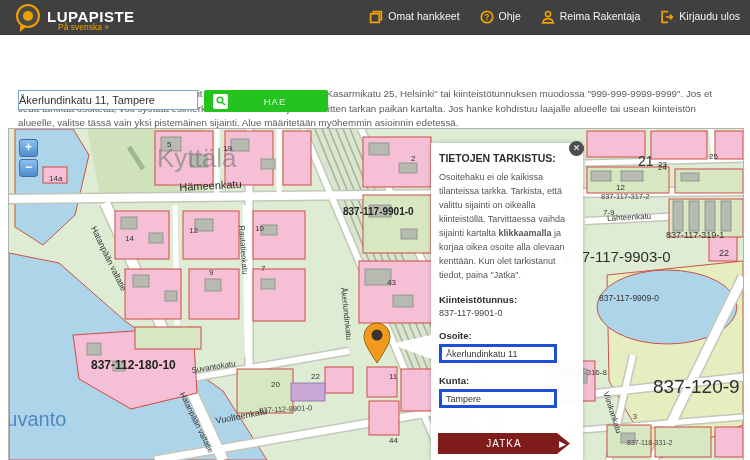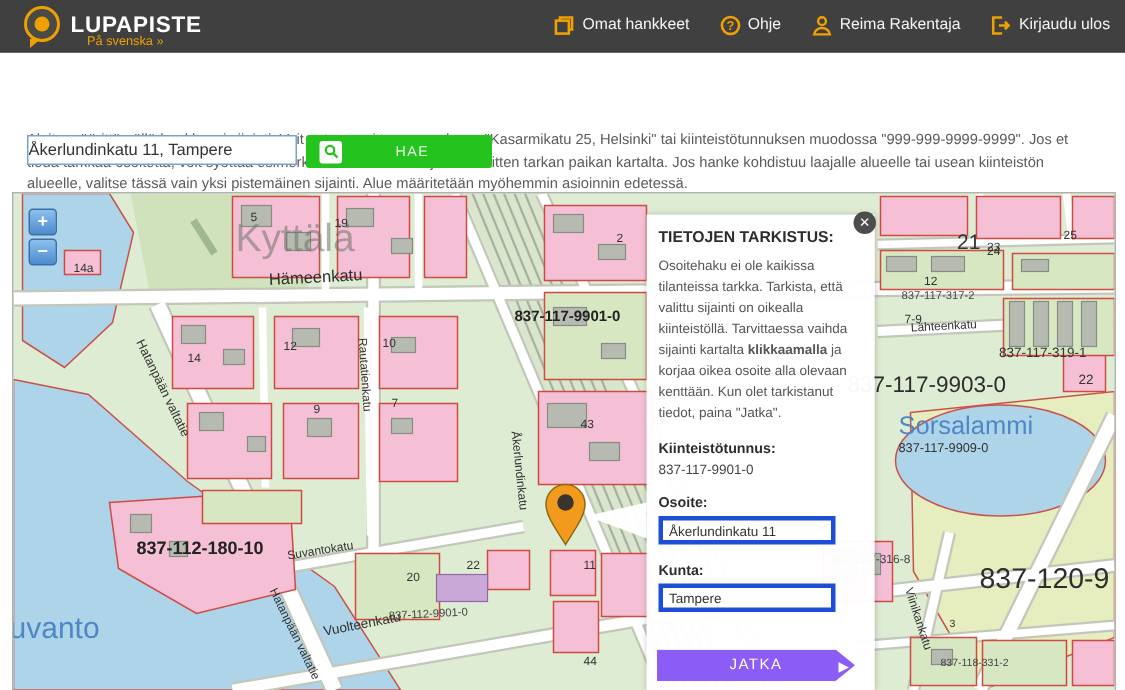--- a/index.html
+++ b/index.html
@@ -53,21 +53,21 @@
   .panel-close{position:absolute;right:-1px;top:-2px;width:15px;height:15px;border-radius:50%;
          background:#4c4c4c;color:#fff;font-size:9px;line-height:15px;text-align:center;
          cursor:pointer;}
   .panel-title{margin:9px 8px 0;font-size:10.5px;font-weight:bold;color:#2d2d2d;}
   .panel-body{margin:6px 8px 0;font-size:9px;line-height:14px;color:#555;}
   .panel-label{margin:12px 8px 0;font-size:9.5px;font-weight:bold;color:#2d2d2d;}
   .panel-value{margin:3px 8px 0;font-size:9px;color:#444;}
   .panel-input{display:block;margin:3px 8px 0;width:104px;height:13px;border:3px solid #1d4ed8;
          font-size:9px;color:#333;padding:0 4px;outline:none;}
   .jatka-btn{position:absolute;left:7px;bottom:6px;width:132px;height:21px;border:none;
-         background:#8b5cf6;color:#fff;font-size:10px;letter-spacing:1px;cursor:pointer;
+         background:#7f1d1d;color:#fff;font-size:10px;letter-spacing:1px;cursor:pointer;
          clip-path:polygon(0 0,calc(100% - 13px) 0,100% 50%,calc(100% - 13px) 100%,0 100%);
          position:absolute;}
   .jatka-arrow{position:absolute;right:17px;top:5px;font-size:9px;color:#fff;pointer-events:none;}
 </style>
 </head>
 <body>
 
 <div class="header">
   <div class="logo">
     <div class="logo-bubble">
@@ -293,21 +293,20 @@
       <div class="mlab" style="left: 649px; top: 5px; font-size: 8px; margin-top: 30px;">24</div>
       <div class="mlab" style="left: 700px; top: 24px; font-size: 8px;">25</div>
       <div class="mlab" style="left: 649px; top: 32px; font-size: 8px;">23</div>
       <div class="mlab" style="left: 607px; top: 55px; font-size: 8px;">12</div>
       <div class="mlab" style="left: 592px; top: 64px; font-size: 7.5px; color: rgb(68, 68, 68);">837-117-317-2</div>
       <div class="mlab" style="left: 594px; top: 80px; font-size: 8px;">7-9</div>
       <div class="mlab" style="left: 598px; top: 86px; font-size: 8px; transform: rotate(-3deg);">Lähteenkatu</div>
       <div class="mlab" style="left: 657px; top: 102px; font-size: 9px; color: rgb(51, 51, 51);">837-117-319-1</div>
       <div class="mlab" style="left: 710px; top: 120px; font-size: 9px;">22</div>
       <div class="mlab" style="left: 556px; top: 120px; font-size: 15px; color: rgb(46, 46, 46);">837-117-9903-0</div>
-      <div class="mlab" style="left: 590px; top: 146px; font-size: 17px; color: rgb(79, 135, 197);">Sorsalammi</div>
       <div class="mlab" style="left: 590px; top: 165px; font-size: 8.5px; color: rgb(51, 51, 51);">837-117-9909-0</div>
       <div class="mlab" style="left: 644px; top: 248px; font-size: 19px; color: rgb(46, 46, 46);">837-120-9</div>
       <div class="mlab" style="left: 600px; top: 262px; font-size: 8px; transform: rotate(72deg);">Viinikankatu</div>
       <div class="mlab" style="left: 546px; top: 240px; font-size: 8px; color: rgb(68, 68, 68);">837-117-316-8</div>
       <div class="mlab" style="left: 624px; top: 284px; font-size: 7px;">3</div>
       <div class="mlab" style="left: 618px; top: 310px; font-size: 7px; color: rgb(68, 68, 68);">837-118-331-2</div>
     </div>
 
   <div class="zoomctl">
     <div class="zoombtn">+</div>

